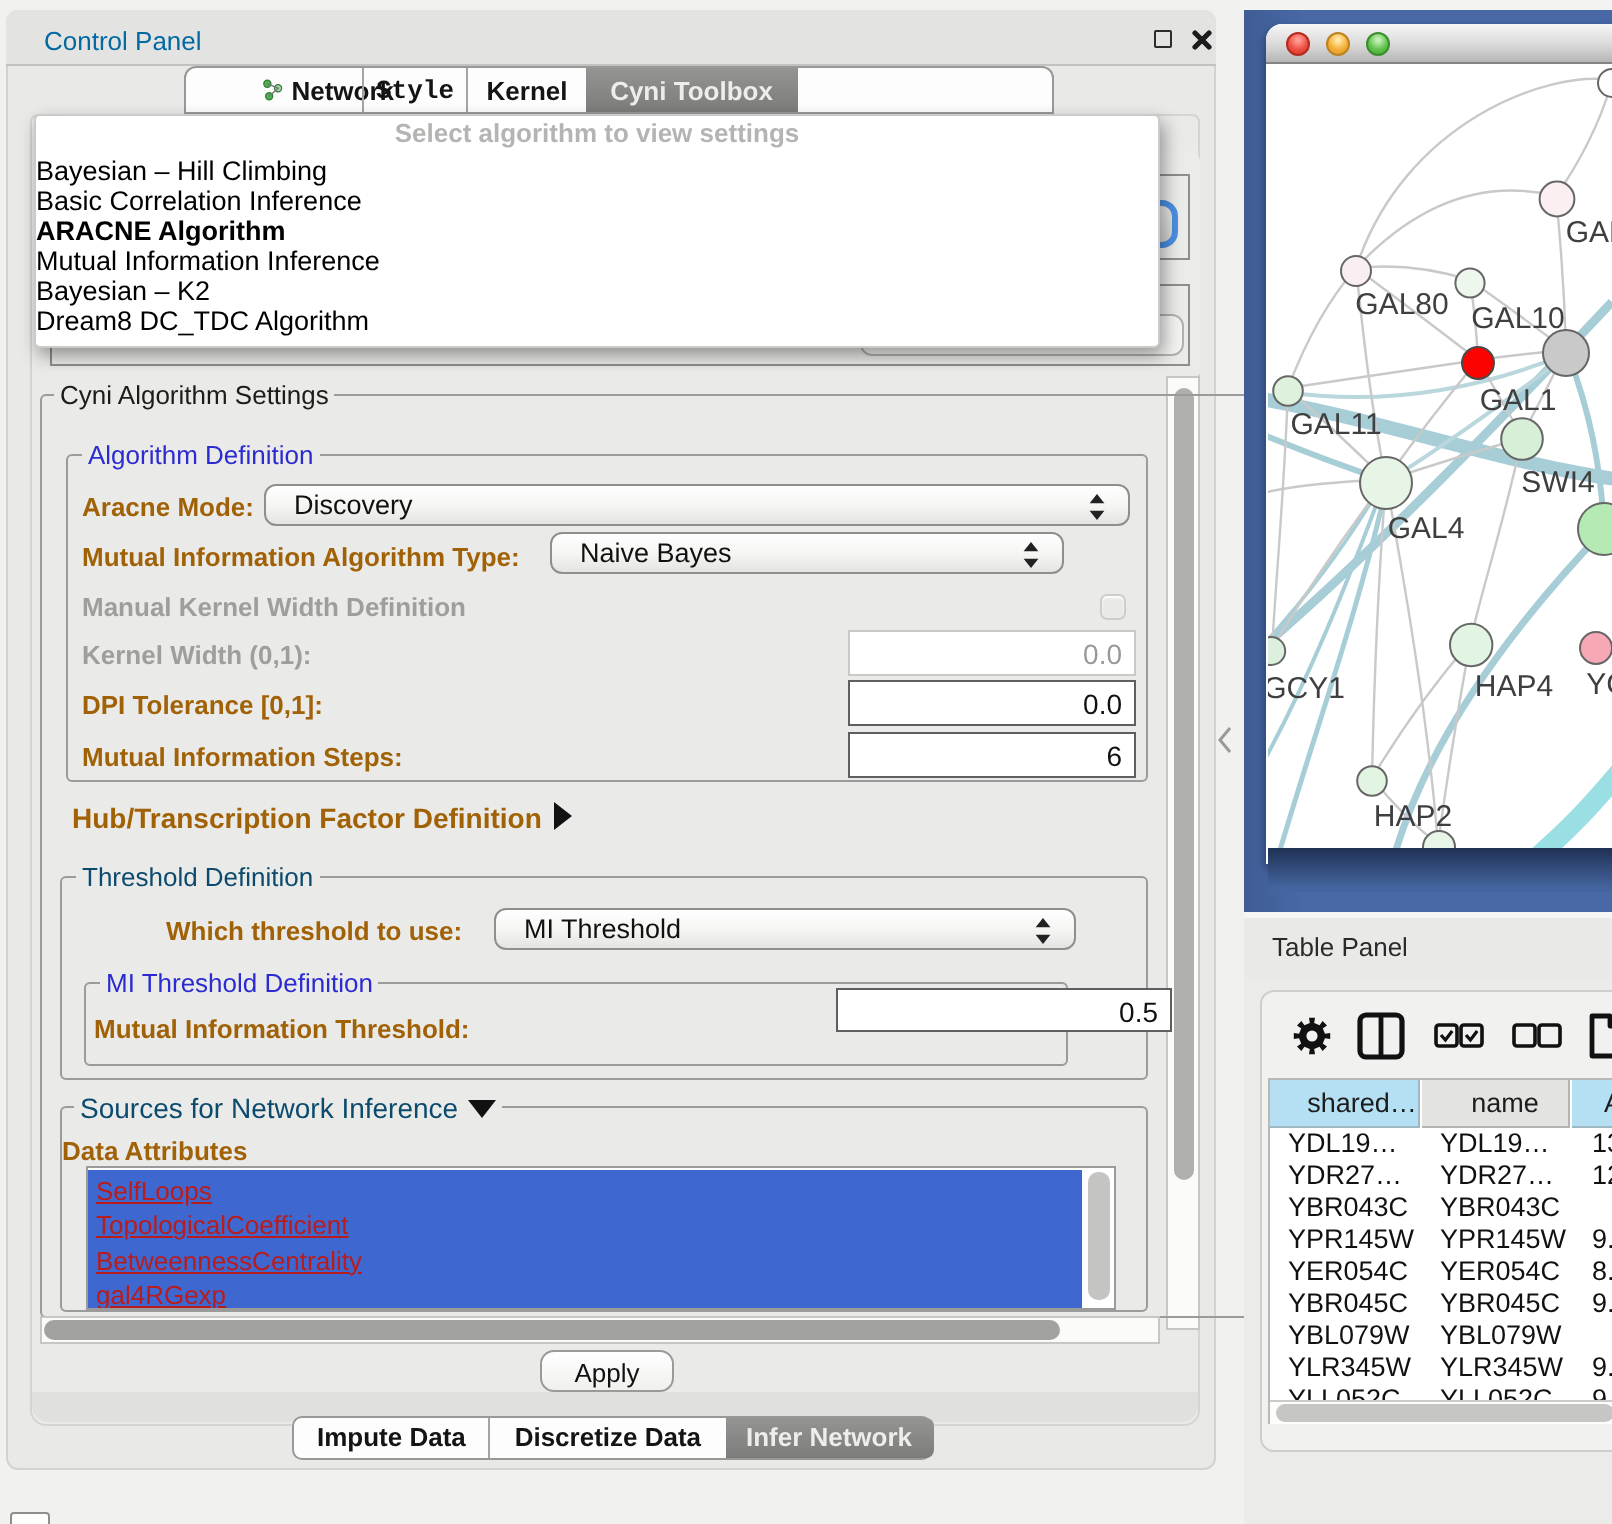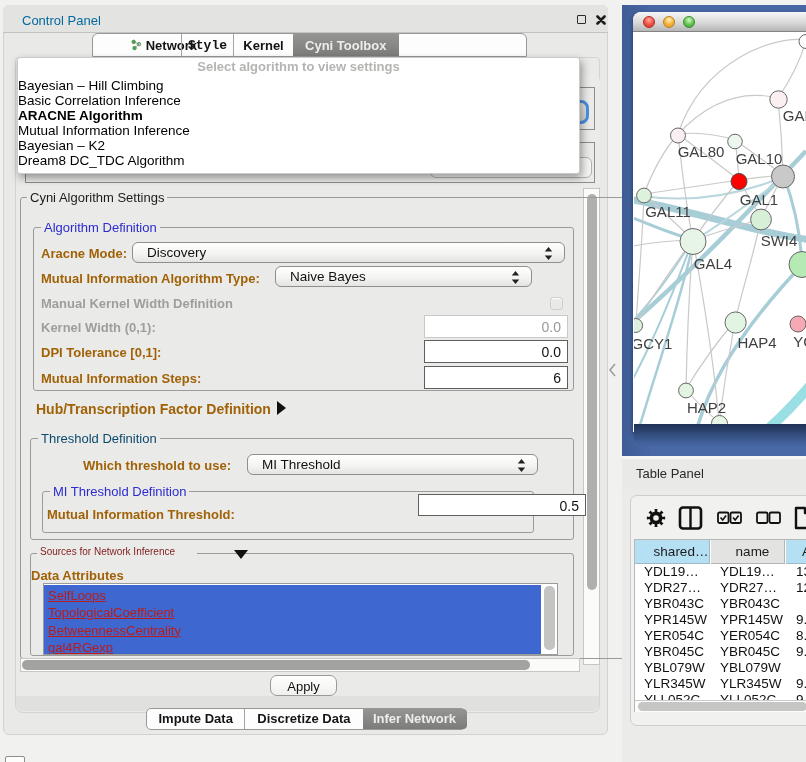--- a/index.html
+++ b/index.html
@@ -110,21 +110,21 @@
     </svg>
 </div>
 
 <div class="fs" style="left:42px; top:491px; width:492px; height:42px;">
   <span class="fsl" style="color:#2b2bd0;">MI Threshold Definition</span>
 </div>
 <div class="lbl" style="left:47px; top:507px;">Mutual Information Threshold:</div>
 <div class="tf" style="left:418px; top:477px; width:168px; height:22px;margin-top:17px;">0.5</div>
 
 <div class="fs" style="left:30px; top:553px; width:543.5px; height:103px;">
-  <span class="fsl" style="left:6px; color:#7f1d1d; padding-right:22px; font-size:10px;">Sources for Network Inference</span>
+  <span class="fsl" style="left:6px; color:#0c4a6e; padding-right:22px; font-size:14px;">Sources for Network Inference</span>
 </div>
 <svg class="abs" style="left:234px; top:549px;" width="14" height="11" viewBox="0 0 14 11">
     <path d="M0 1 L14 1 L7 10 Z" fill="#111"></path>
   </svg>
 <div class="lbl" style="left:31px; top:567.5px;">Data Attributes</div>
 
 <div class="abs" style="left:43px; top:583px; width:515px; height:72px; background:#fff; border:1px solid #9b9b9b; overflow:hidden;">
   <div class="abs" style="left:0; top:1px; width:497px; height:70px; background:#3e68cf;"></div>
   <div class="abs" style="left:4px; top:3px; font:13px 'Liberation Sans',sans-serif; color:#b91c1c; line-height:17.4px;text-decoration:underline;">SelfLoops<br>TopologicalCoefficient<br>BetweennessCentrality<br>gal4RGexp</div>
   <div class="abs" style="left:500px; top:2px; width:11px; height:64px; background:#c4c4c2; border-radius:5px;"></div>

